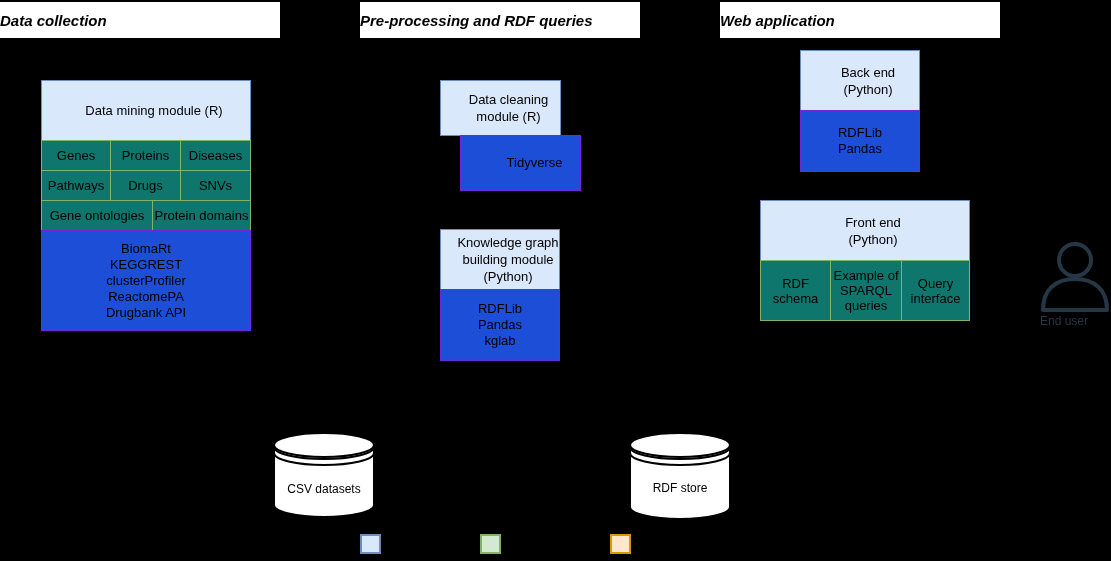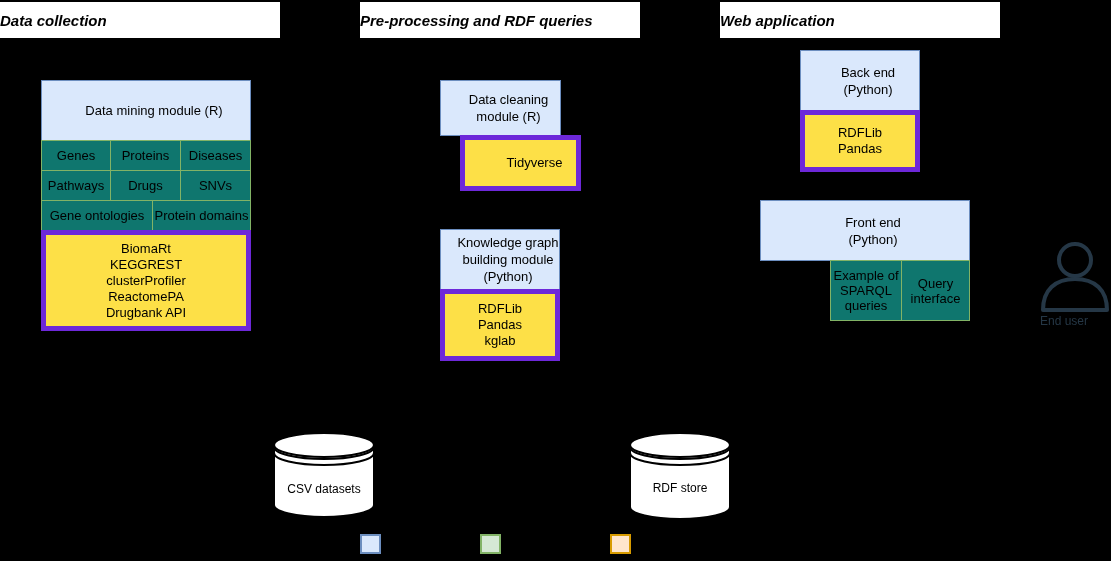--- a/index.html
+++ b/index.html
@@ -32,21 +32,21 @@
     align-items: center;
     justify-content: flex-start;
     background: #ffffff;
     color: #000;
     font-size: 15px;
     font-weight: bold;
     font-style: italic;
   }
   .blue   { background: #dae8fc; border: 1px solid #6c8ebf; padding-left: 16px; }
   .green  { background: #0f766e; border: 1px solid #82b366; }
-  .orange { background: #fde047; border: 5px solid #6d28d9; }
+  .orange { background: #1d4ed8; border: 1px solid #6d28d9; }
   .cell   { font-size: 13px; }
   .libs   { line-height: 16px; }
   .cyl-label {
     position: absolute;
     width: 100%;
     text-align: center;
     font-size: 12px;
     color: #000;
   }
   .end-user-label {
@@ -100,20 +100,22 @@
 Pandas
 kglab</div>
 
   <div class="box blue" style="left:800px; top:50px; width:120px; height:61px;">Back end
 (Python)</div>
   <div class="box orange libs" style="left:800px; top:110px; width:120px; height:62px;">RDFLib
 Pandas</div>
 
   <div class="box blue" style="left:760px; top:200px; width:210px; height:61px;">Front end
 (Python)</div>
+  <div class="box green cell" style="left:760px; top:260px; width:71px; height:61px; line-height:15px;">RDF
+schema</div>
   <div class="box green cell" style="left:830px; top:260px; width:72px; height:61px; line-height:15px;">Example of
 SPARQL
 queries</div>
   <div class="box green cell" style="left:901px; top:260px; width:69px; height:61px; line-height:15px;">Query
 interface</div>
 
   <div class="abs" style="left:272px; top:431px; width:104px; height:88px;">
     <svg width="104" height="88" viewBox="0 0 104 88">
       <path d="M2 14 A50 12 0 0 1 102 14 L102 74 A50 12 0 0 1 2 74 Z" fill="#ffffff" stroke="#000000" stroke-width="2"></path>
       <ellipse cx="52" cy="14" rx="50" ry="12" fill="#ffffff" stroke="#000000" stroke-width="2"></ellipse>

